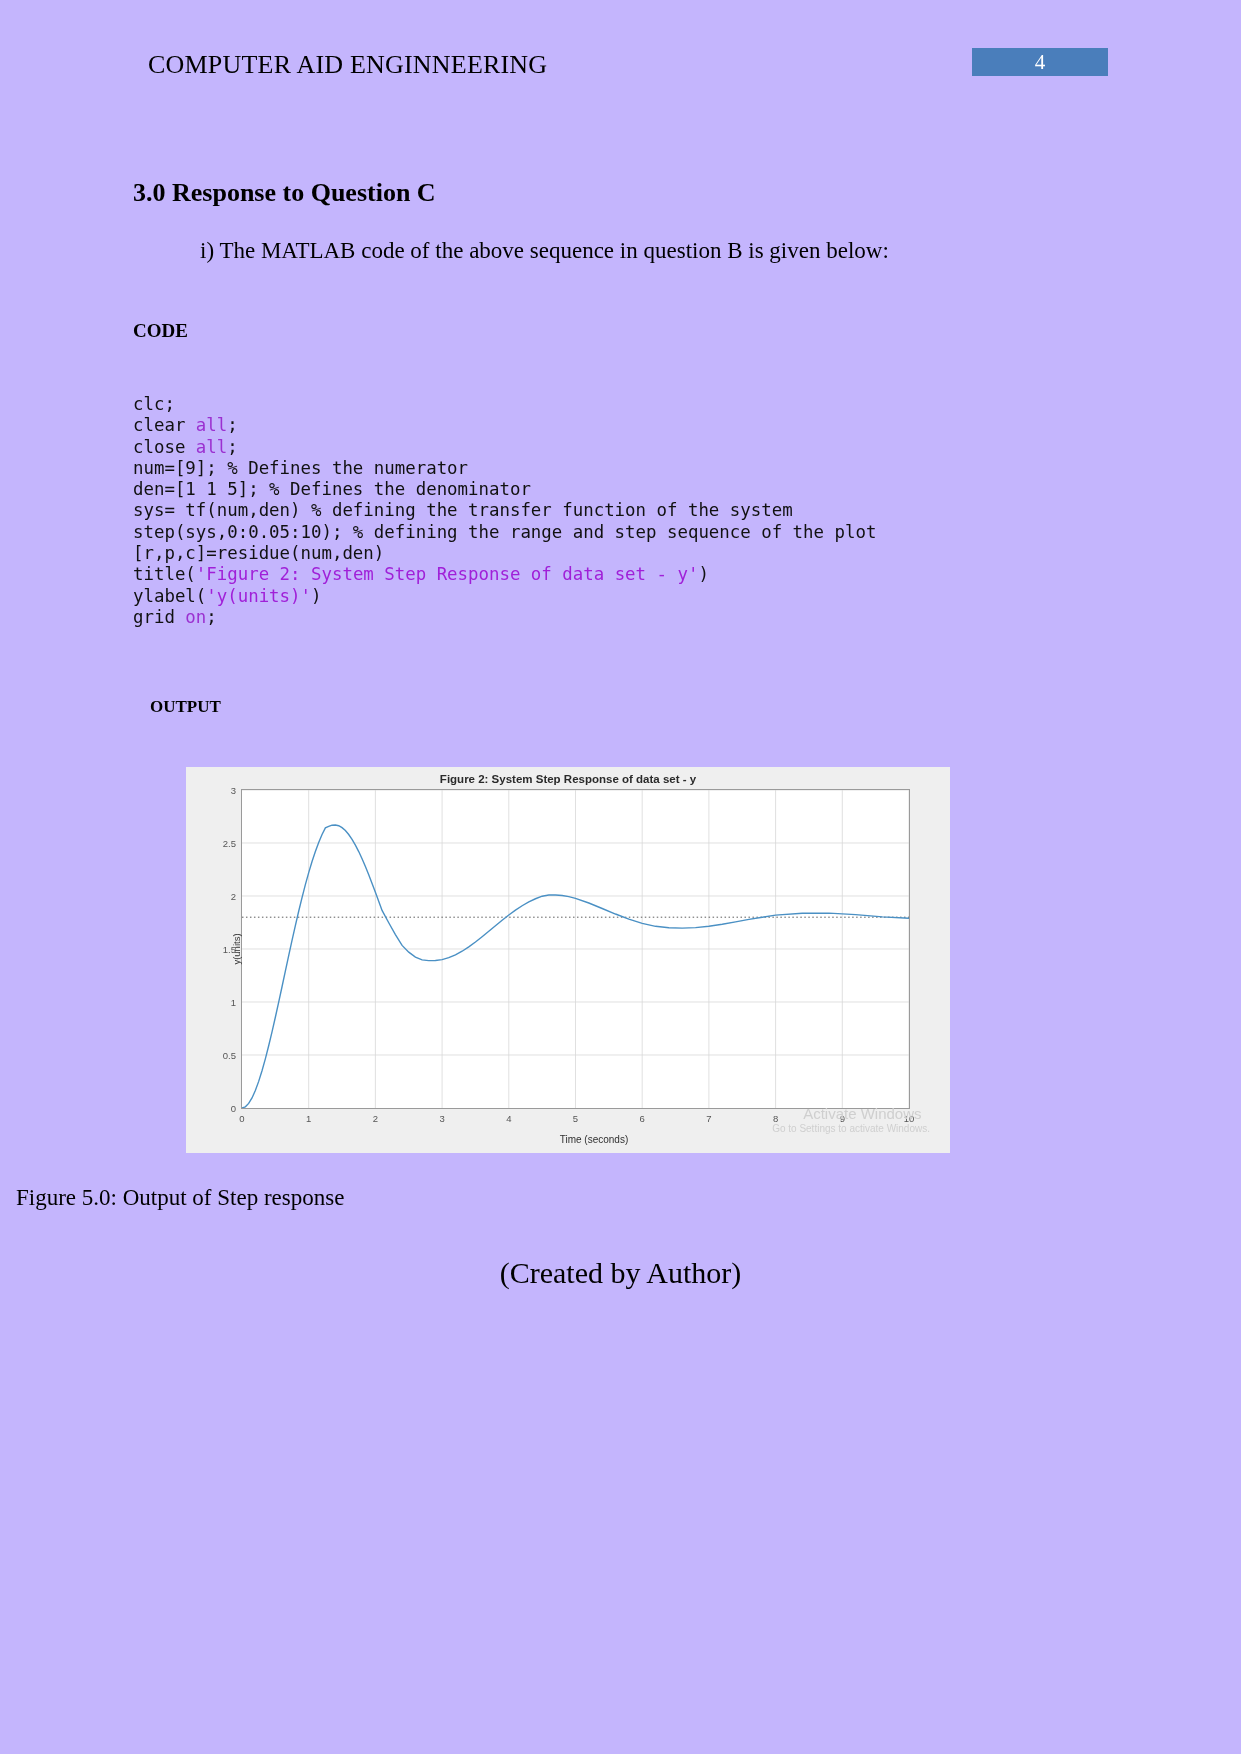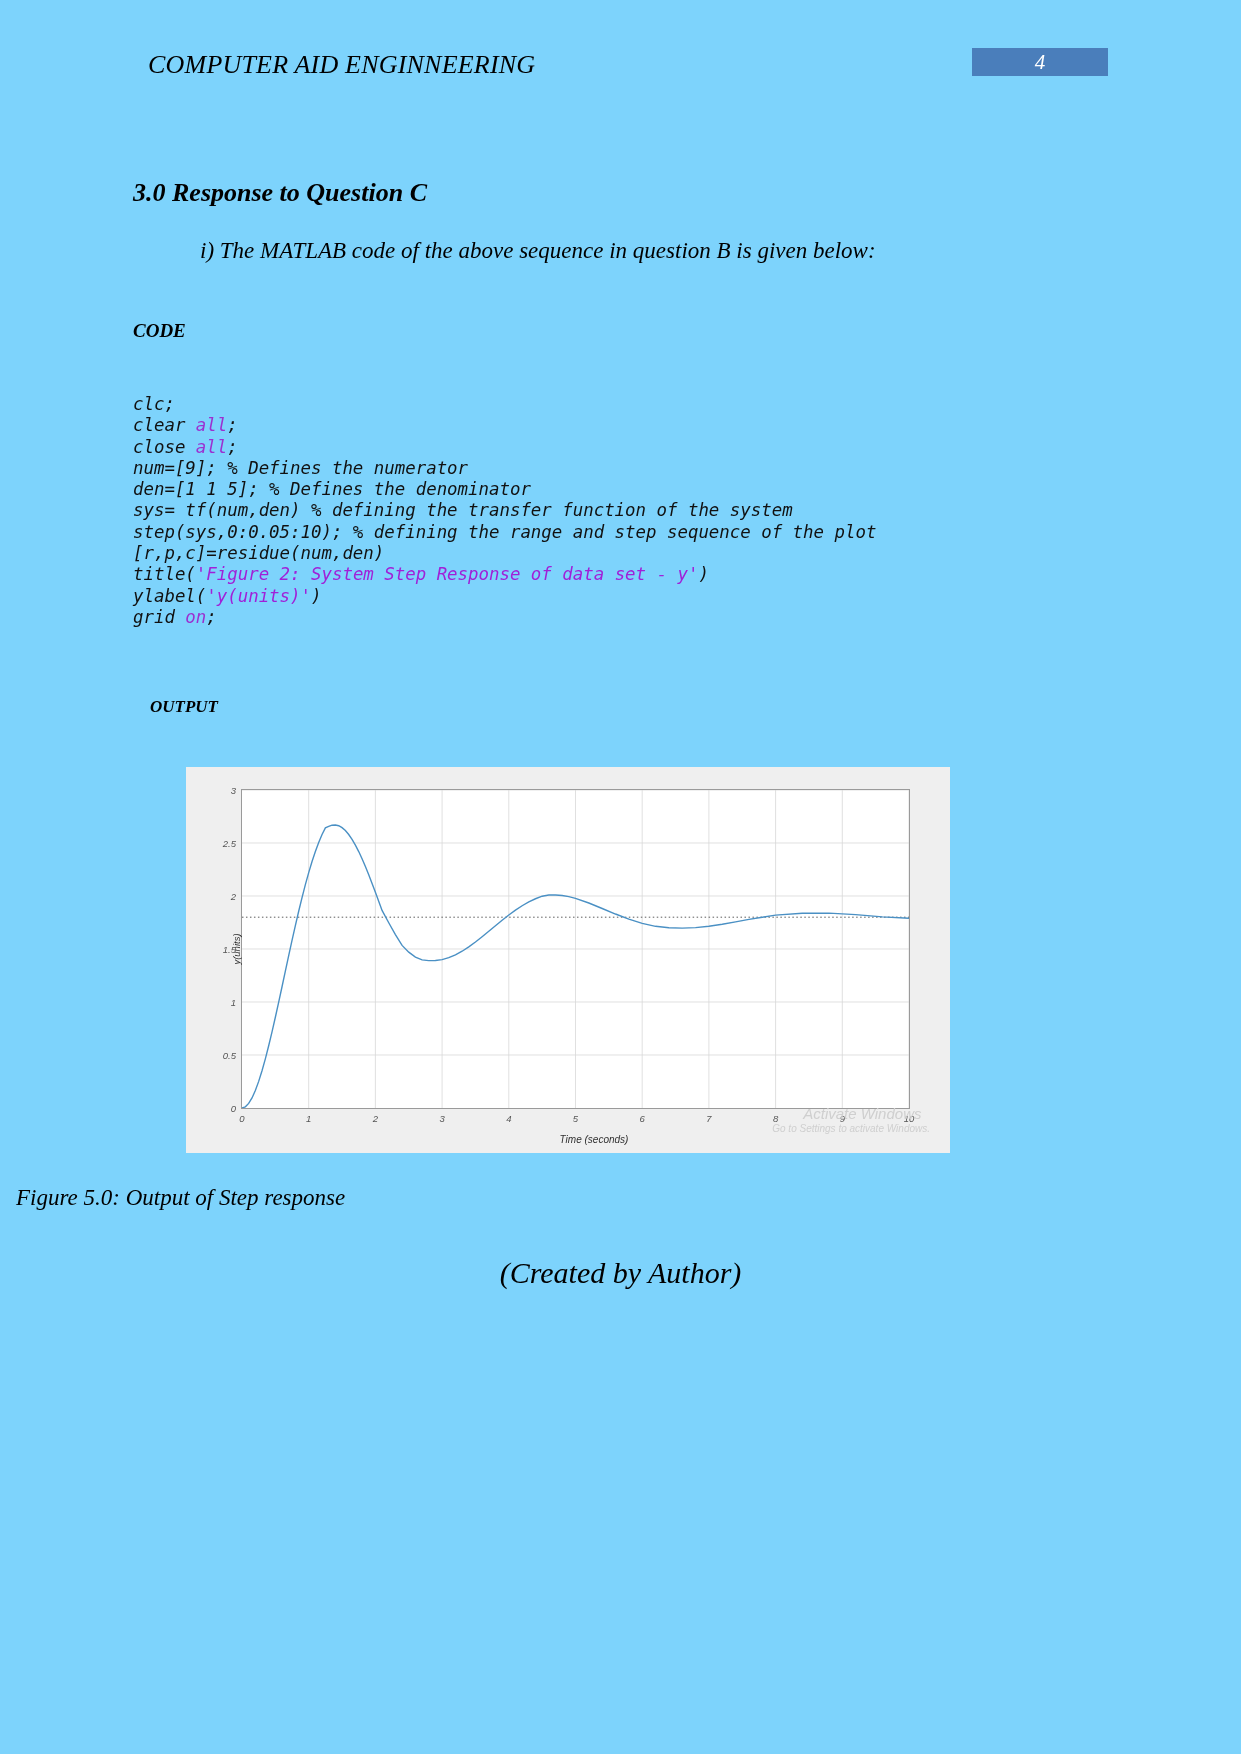--- a/index.html
+++ b/index.html
@@ -1,21 +1,21 @@
 <!DOCTYPE html>
 <html><head>
 <meta charset="utf-8">
 <style>
   html,body{margin:0;padding:0;}
   body{
     width:1241px;height:1754px;background:#ffffff;
     font-family:"Liberation Serif",serif;
     position:relative;overflow:hidden;
   }
-  .page{position:absolute;inset:0;background:#7dd3fc;font-style:italic;}
+  .page{position:absolute;inset:0;background:#c4b5fd;}
 
   
   .header{position:absolute;top:50px;left:0;width:100%;height:40px;}
   .header-title{
     position:absolute;left:148px;top:0;
     font-family:"Liberation Serif",serif;
     font-size:26px;color:#000;letter-spacing:.2px;white-space:nowrap;
   }
   .page-badge{
     position:absolute;right:133px;top:-2px;
@@ -118,20 +118,21 @@
 
     <div class="para-i">i) The MATLAB code of the above sequence in question B is given below:</div>
 
     <div class="h2-code">CODE</div>
 
     <div class="code" id="code-block"><div><span>clc;</span></div><div><span>clear </span><span class="kw">all</span><span>;</span></div><div><span>close </span><span class="kw">all</span><span>;</span></div><div><span>num=[9]; % Defines the numerator</span></div><div><span>den=[1 1 5]; % Defines the denominator</span></div><div><span>sys= tf(num,den) % defining the transfer function of the system</span></div><div><span>step(sys,0:0.05:10); % defining the range and step sequence of the plot</span></div><div><span>[r,p,c]=residue(num,den)</span></div><div><span>title(</span><span class="str">'Figure 2: System Step Response of data set - y'</span><span>)</span></div><div><span>ylabel(</span><span class="str">'y(units)'</span><span>)</span></div><div><span>grid </span><span class="kw">on</span><span>;</span></div></div>
 
     <div class="h2-output">OUTPUT</div>
 
     <div class="figure-wrap">
+      <div class="fig-title">Figure 2: System Step Response of data set - y</div>
 
       <div class="plot-box" id="plot-box">
         <svg class="plot-svg" viewBox="0 0 669 320" preserveAspectRatio="none" id="plot-svg">
           <g id="grid-lines">
               <line x1="66.9" x2="66.9" y1="0" y2="320" stroke="#d8d8d8" stroke-width="0.8"></line>
               <line x1="133.8" x2="133.8" y1="0" y2="320" stroke="#d8d8d8" stroke-width="0.8"></line>
               <line x1="200.7" x2="200.7" y1="0" y2="320" stroke="#d8d8d8" stroke-width="0.8"></line>
               <line x1="267.6" x2="267.6" y1="0" y2="320" stroke="#d8d8d8" stroke-width="0.8"></line>
               <line x1="334.5" x2="334.5" y1="0" y2="320" stroke="#d8d8d8" stroke-width="0.8"></line>
               <line x1="401.4" x2="401.4" y1="0" y2="320" stroke="#d8d8d8" stroke-width="0.8"></line>

